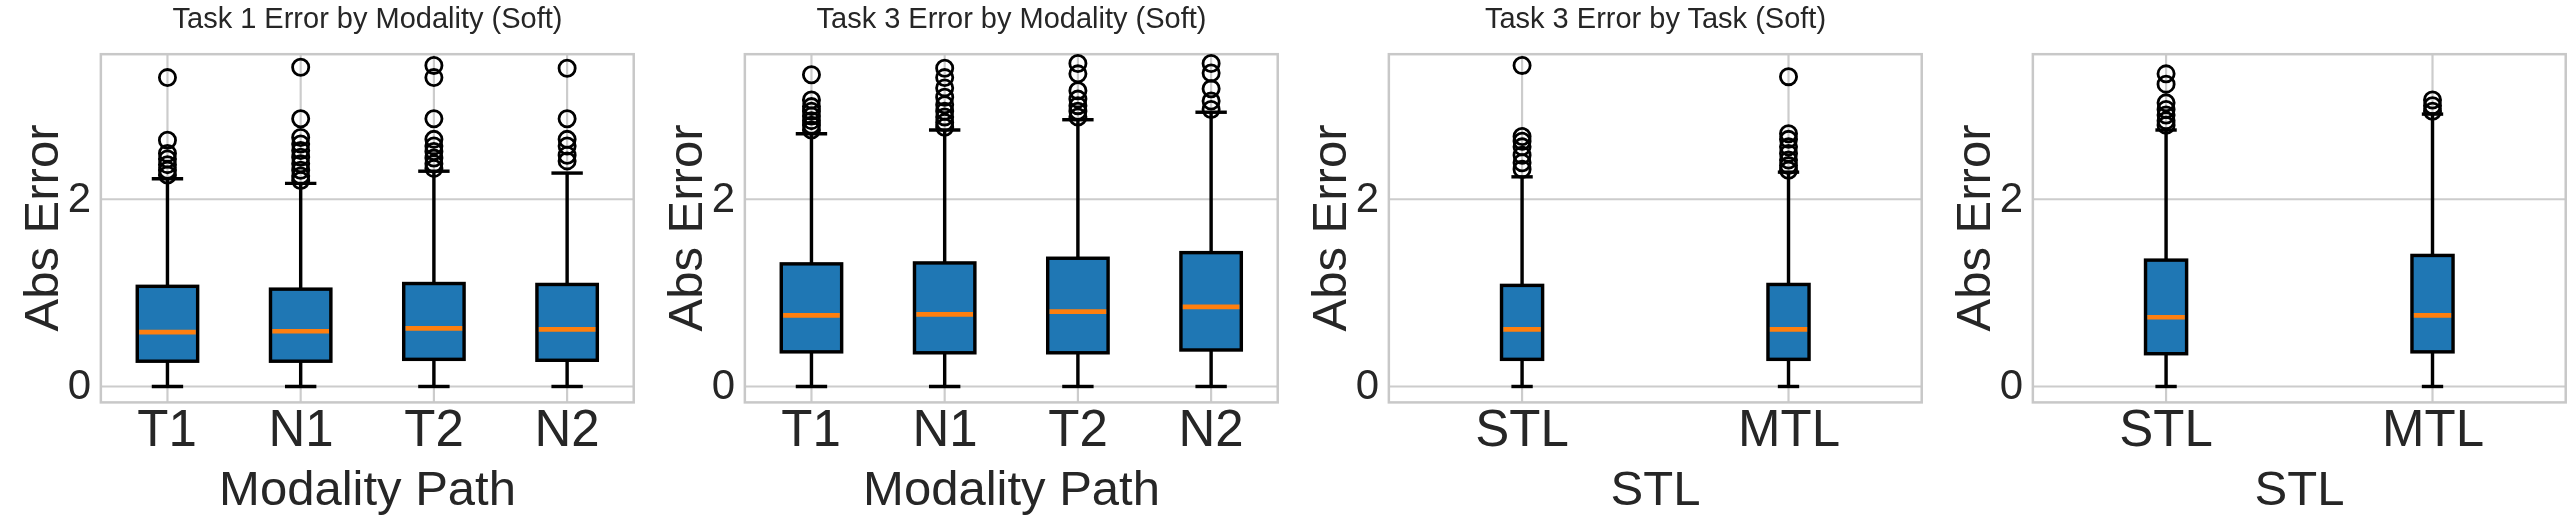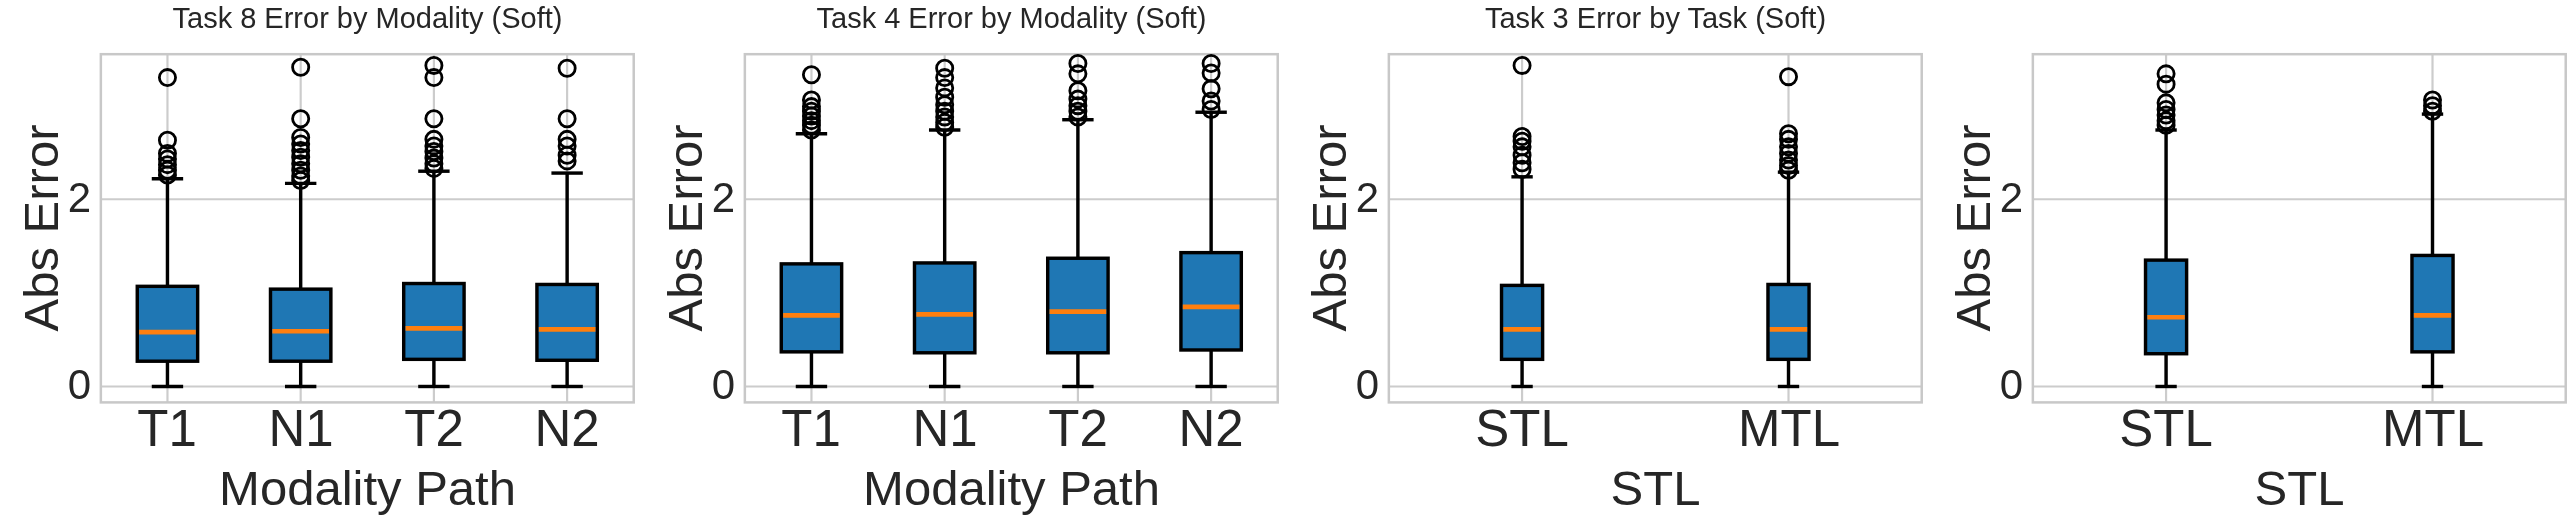--- a/index.html
+++ b/index.html
@@ -137,21 +137,21 @@
         <line x1="885.78" y1="620.4543010752689" x2="936.22" y2="620.4543010752689" stroke="#000000" stroke-width="5.5"></line>
         <rect x="862.5" y="456.6612903225806" width="97" height="121.7177419354839" fill="#1f77b4" stroke="#000000" stroke-width="5.5"></rect>
         <line x1="865.5" y1="528.7903225806451" x2="956.5" y2="528.7903225806451" stroke="#ff7f0e" stroke-width="7.5"></line>
         <circle cx="911" cy="258.3064516129032" r="13" fill="none" stroke="#000000" stroke-width="4.5"></circle>
         <circle cx="911" cy="249.29032258064512" r="13" fill="none" stroke="#000000" stroke-width="4.5"></circle>
         <circle cx="911" cy="234.26344086021504" r="13" fill="none" stroke="#000000" stroke-width="4.5"></circle>
         <circle cx="911" cy="223.74462365591398" r="13" fill="none" stroke="#000000" stroke-width="4.5"></circle>
         <circle cx="911" cy="190.68548387096774" r="13" fill="none" stroke="#000000" stroke-width="4.5"></circle>
         <circle cx="911" cy="109.54032258064512" r="13" fill="none" stroke="#000000" stroke-width="4.5"></circle>
       </svg>
-    <div class="title">Task 8 Error by Modality (Soft)</div>
+    <div class="title">Task 1 Error by Modality (Soft)</div>
     <div class="ylabel">Abs Error</div>
     <div class="xlabel">Modality Path</div>
   <div class="ytick" style="top: 386px;">0</div>
       <div class="ytick" style="top: 199px;">2</div>
       <div class="xtick" style="left: 167px;">T1</div>
       <div class="xtick" style="left: 301px;">N1</div>
       <div class="xtick" style="left: 434px;">T2</div>
       <div class="xtick" style="left: 567px;">N2</div>
     </div>
 
@@ -212,21 +212,21 @@
         <line x1="885.78" y1="180.16666666666663" x2="936.22" y2="180.16666666666663" stroke="#000000" stroke-width="5.5"></line>
         <line x1="885.78" y1="620.4543010752689" x2="936.22" y2="620.4543010752689" stroke="#000000" stroke-width="5.5"></line>
         <rect x="862.5" y="405.5698924731183" width="97" height="156.27956989247315" fill="#1f77b4" stroke="#000000" stroke-width="5.5"></rect>
         <line x1="865.5" y1="492.72580645161287" x2="956.5" y2="492.72580645161287" stroke="#ff7f0e" stroke-width="7.5"></line>
         <circle cx="911" cy="175.65860215053766" r="13" fill="none" stroke="#000000" stroke-width="4.5"></circle>
         <circle cx="911" cy="162.1344086021506" r="13" fill="none" stroke="#000000" stroke-width="4.5"></circle>
         <circle cx="911" cy="142.59946236559136" r="13" fill="none" stroke="#000000" stroke-width="4.5"></circle>
         <circle cx="911" cy="117.05376344086017" r="13" fill="none" stroke="#000000" stroke-width="4.5"></circle>
         <circle cx="911" cy="102.02688172043008" r="13" fill="none" stroke="#000000" stroke-width="4.5"></circle>
       </svg>
-    <div class="title">Task 4 Error by Modality (Soft)</div>
+    <div class="title">Task 3 Error by Modality (Soft)</div>
     <div class="ylabel">Abs Error</div>
     <div class="xlabel">Modality Path</div>
   <div class="ytick" style="top: 386px;">0</div>
       <div class="ytick" style="top: 199px;">2</div>
       <div class="xtick" style="left: 167px;">T1</div>
       <div class="xtick" style="left: 301px;">N1</div>
       <div class="xtick" style="left: 434px;">T2</div>
       <div class="xtick" style="left: 567px;">N2</div>
     </div>
 

